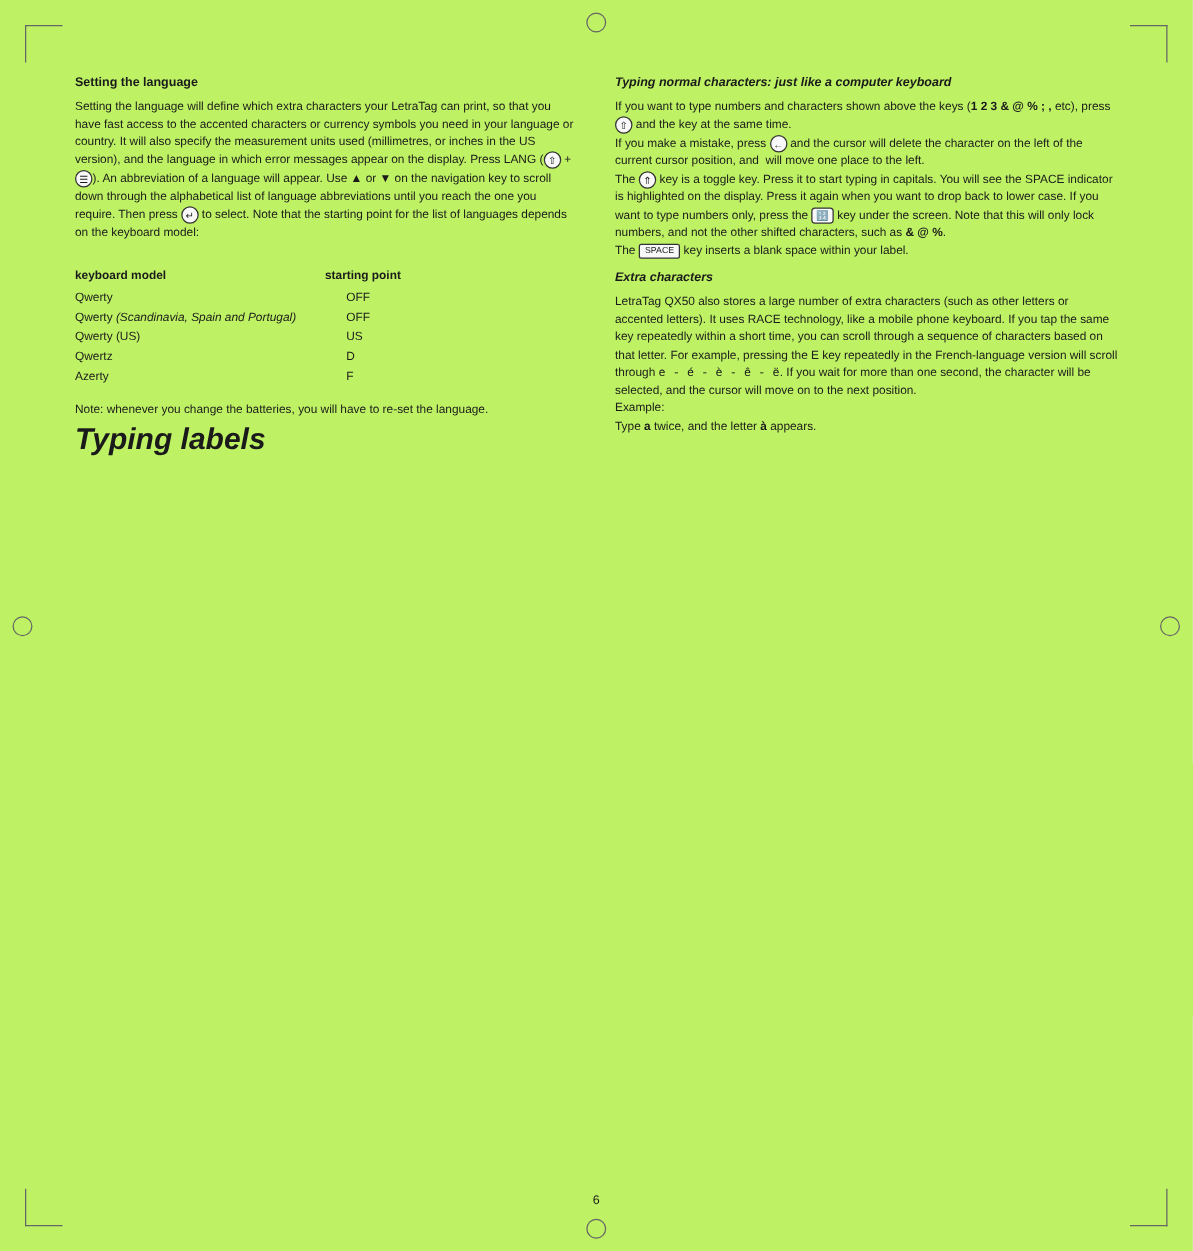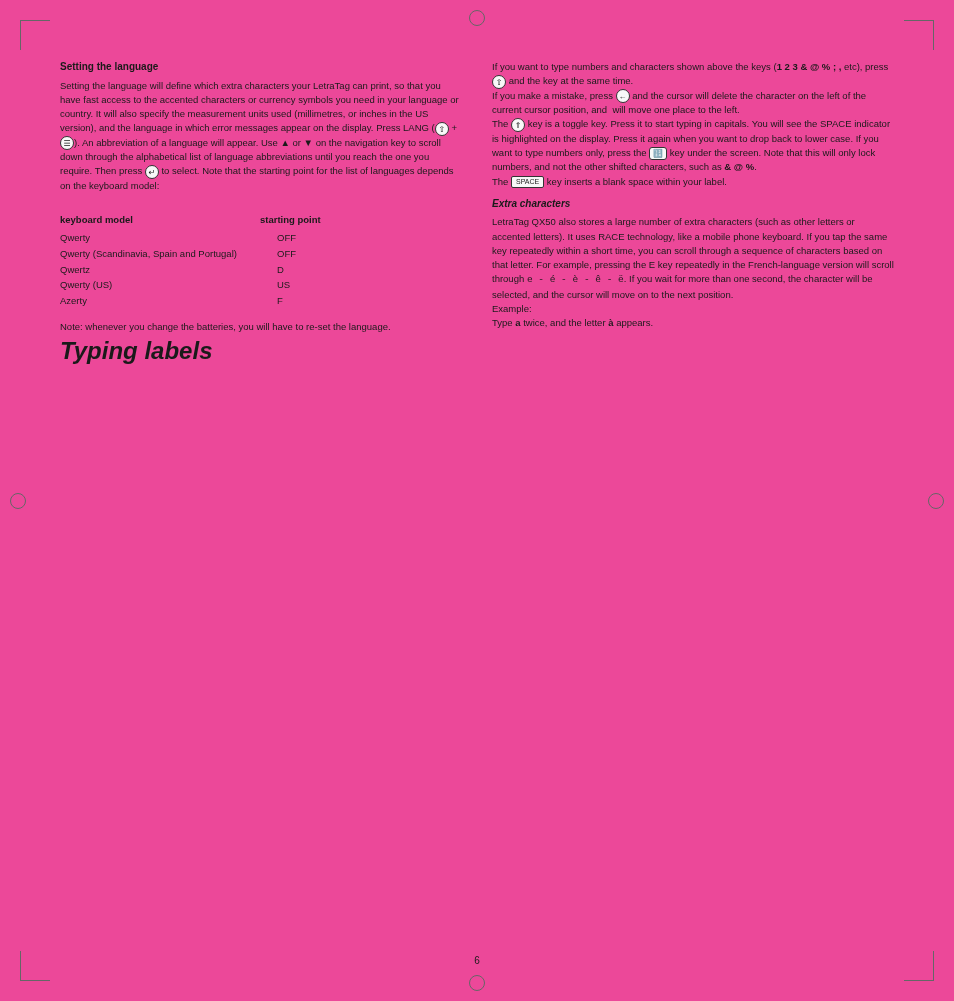--- a/index.html
+++ b/index.html
@@ -13,21 +13,21 @@
       display: flex;
       justify-content: center;
       align-items: center;
       min-height: 100vh;
       font-family: Arial, Helvetica, sans-serif;
     }
 
     .page {
       width: 954px;
       height: 1001px;
-      background: #ec4899;
+      background: #bef264;
       position: relative;
       overflow: hidden;
     }
 
     
     .corner-mark {
       position: absolute;
       width: 30px;
       height: 30px;
     }
@@ -152,20 +152,21 @@
       flex: 0 0 180px;
       font-size: 9.5px;
     }
 
     .keyboard-table-row span:last-child {
       font-size: 9.5px;
     }
 
     .small-text {
       font-size: 7.5px;
+      font-style: italic;
     }
 
     .note-text {
       font-size: 9.5px;
       line-height: 1.5;
       margin-top: 8px;
     }
 
     .large-section-heading {
       font-size: 24px;
@@ -268,44 +269,47 @@
         </div>
         <div class="keyboard-table-row">
           <span>Qwerty</span>
           <span>OFF</span>
         </div>
         <div class="keyboard-table-row">
           <span>Qwerty <span class="small-text">(Scandinavia, Spain and Portugal)</span></span>
           <span>OFF</span>
         </div>
         <div class="keyboard-table-row">
+          <span>Qwerty (US)</span>
+          <span>US</span>
+        </div>
+        <div class="keyboard-table-row">
           <span>Qwertz</span>
           <span>D</span>
         </div>
         <div class="keyboard-table-row">
-          <span>Qwerty (US)</span>
-          <span>US</span>
-        </div>
-        <div class="keyboard-table-row">
           <span>Azerty</span>
           <span>F</span>
         </div>
       </div>
 
       <div class="note-text">Note: whenever you change the batteries, you will have to re-set the language.</div>
 
       <div>
         <div class="large-section-heading">Typing labels</div>
       </div>
 
     </div>
 
     <div class="right-column">
 
       <div>
+        <div class="italic-heading">
+          <em>Typing normal characters: just like a computer keyboard</em>
+        </div>
         <div class="section-text">
           If you want to type numbers and characters shown above the keys (<strong>1 2 3 &amp; @ % ; ,</strong> etc), press <span class="key-icon-circle">⇧</span> and the key at the same time.
           <br>If you make a mistake, press <span class="key-icon-circle">←</span> and the cursor will delete the character on the left of the current cursor position, and &nbsp;will move one place to the left.
           <br>The <span class="key-icon-circle">⇑</span> key is a toggle key. Press it to start typing in capitals. You will see the SPACE indicator is highlighted on the display. Press it again when you want to drop back to lower case. If you want to type numbers only, press the <span class="key-icon">🔢</span> key under the screen. Note that this will only lock numbers, and not the other shifted characters, such as <strong>&amp; @ %</strong>.
           <br>The <span class="key-space">SPACE</span> key inserts a blank space within your label.
         </div>
       </div>
 
       <div>
         <div class="italic-heading">

